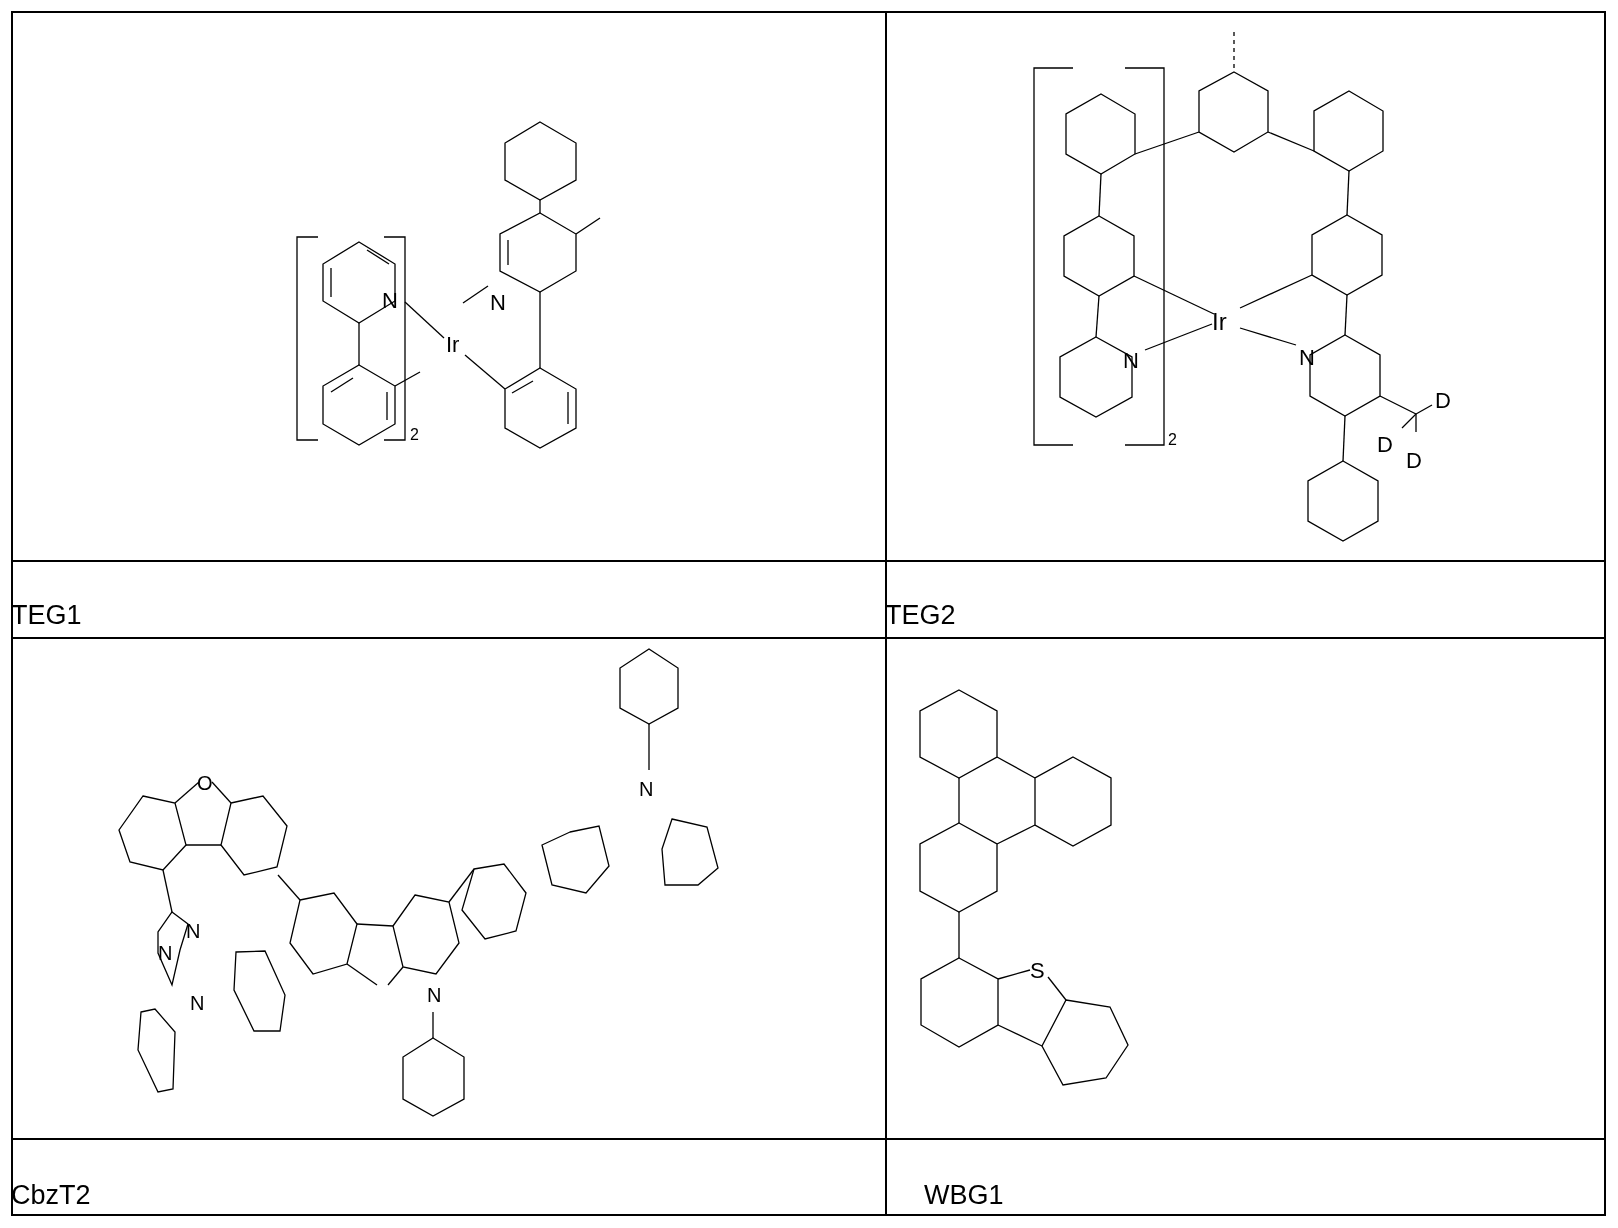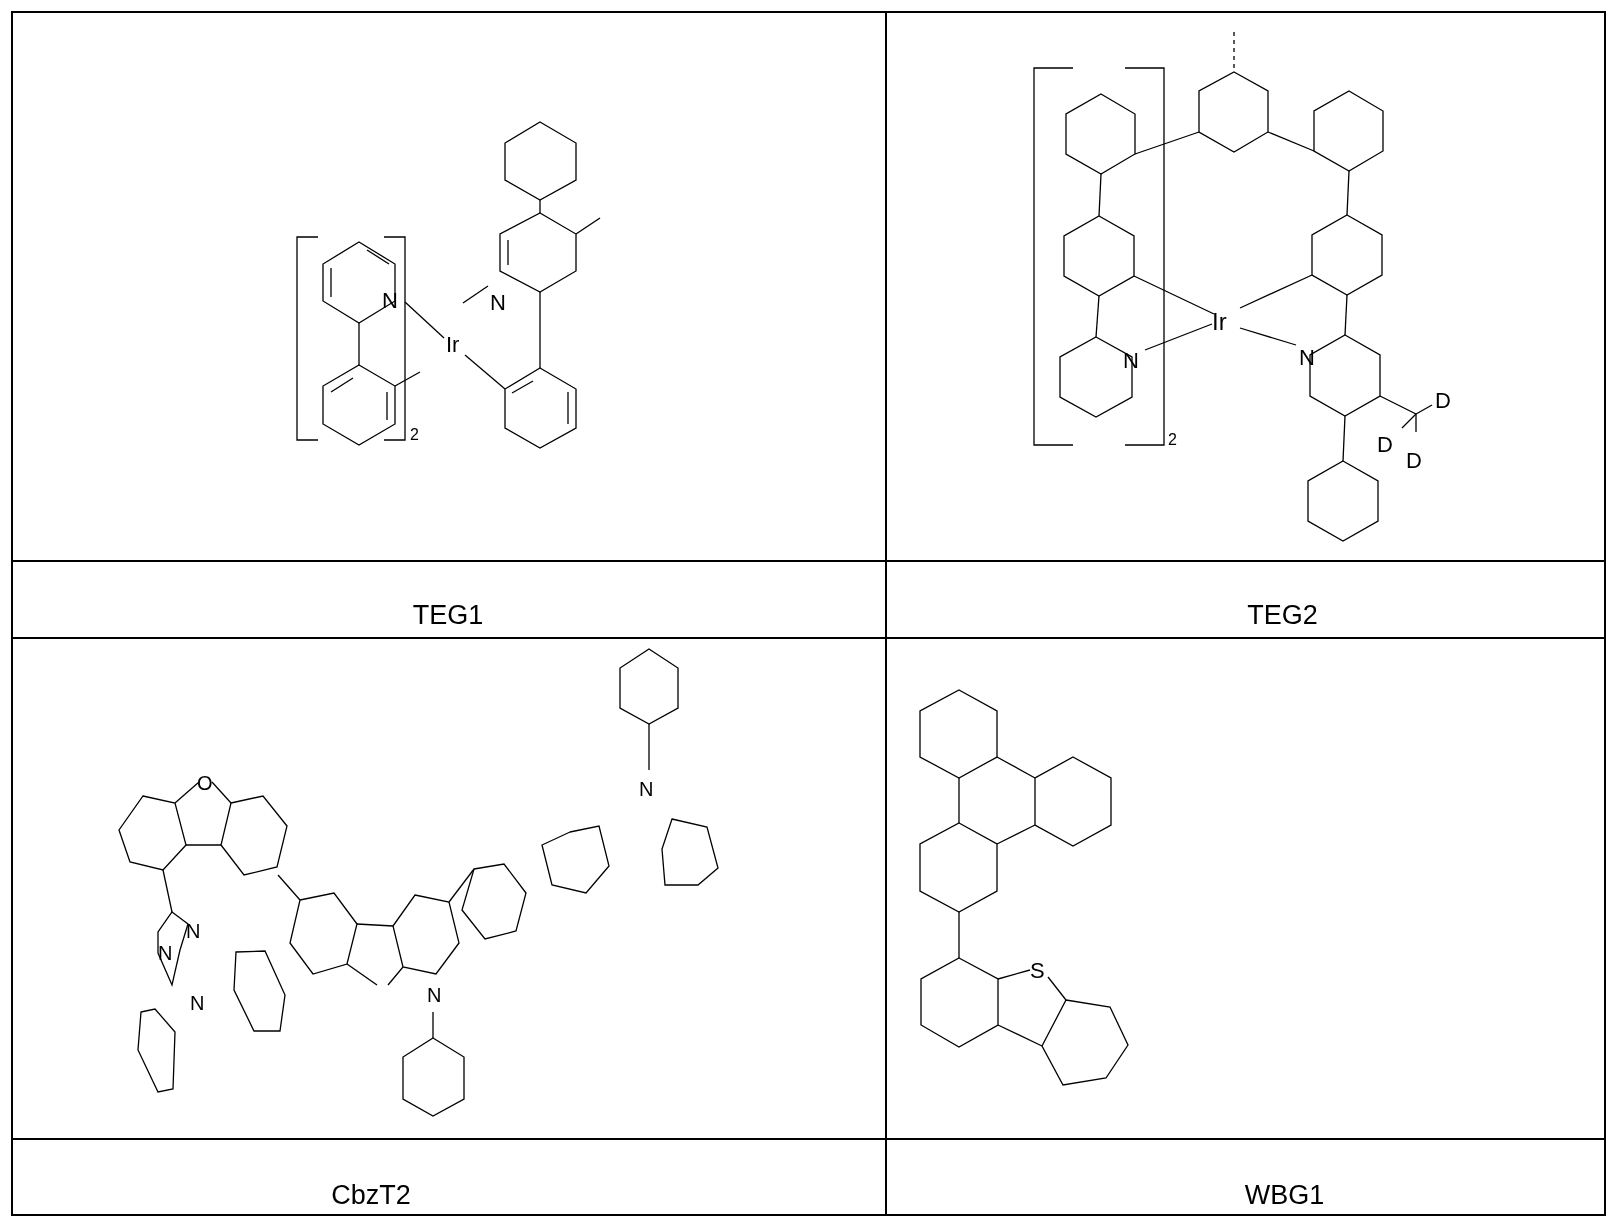--- a/index.html
+++ b/index.html
@@ -1,20 +1,20 @@
 <!DOCTYPE html>
 <html><head>
 <meta charset="utf-8">
 <style>
   html, body { margin:0; padding:0; background:#ffffff; }
   body { width:1618px; height:1228px; position:relative; overflow:hidden; font-family:"Liberation Sans", sans-serif; }
   .tbl { position:absolute; left:11px; top:11px; width:1595px; height:1205px; border:2px solid #000; box-sizing:border-box; }
   .hline { position:absolute; left:0; width:100%; height:2px; background:#000; }
   .vline { position:absolute; top:0; height:100%; width:2px; background:#000; left:872px; }
-  .label { position:absolute; font-size:27px; color:#000; text-align:center; }
+  .label { position:absolute; font-size:27px; color:#000; text-align:left; }
   svg { position:absolute; left:0; top:0; }
   svg line, svg polyline, svg polygon, svg path { stroke:#000; stroke-width:1.3; fill:none; }
   svg text { font-family:"Liberation Sans", sans-serif; fill:#000; }
 </style>
 </head>
 <body>
 
 <div class="tbl">
   <div class="hline" style="top:547px"></div>
   <div class="hline" style="top:624px"></div>

